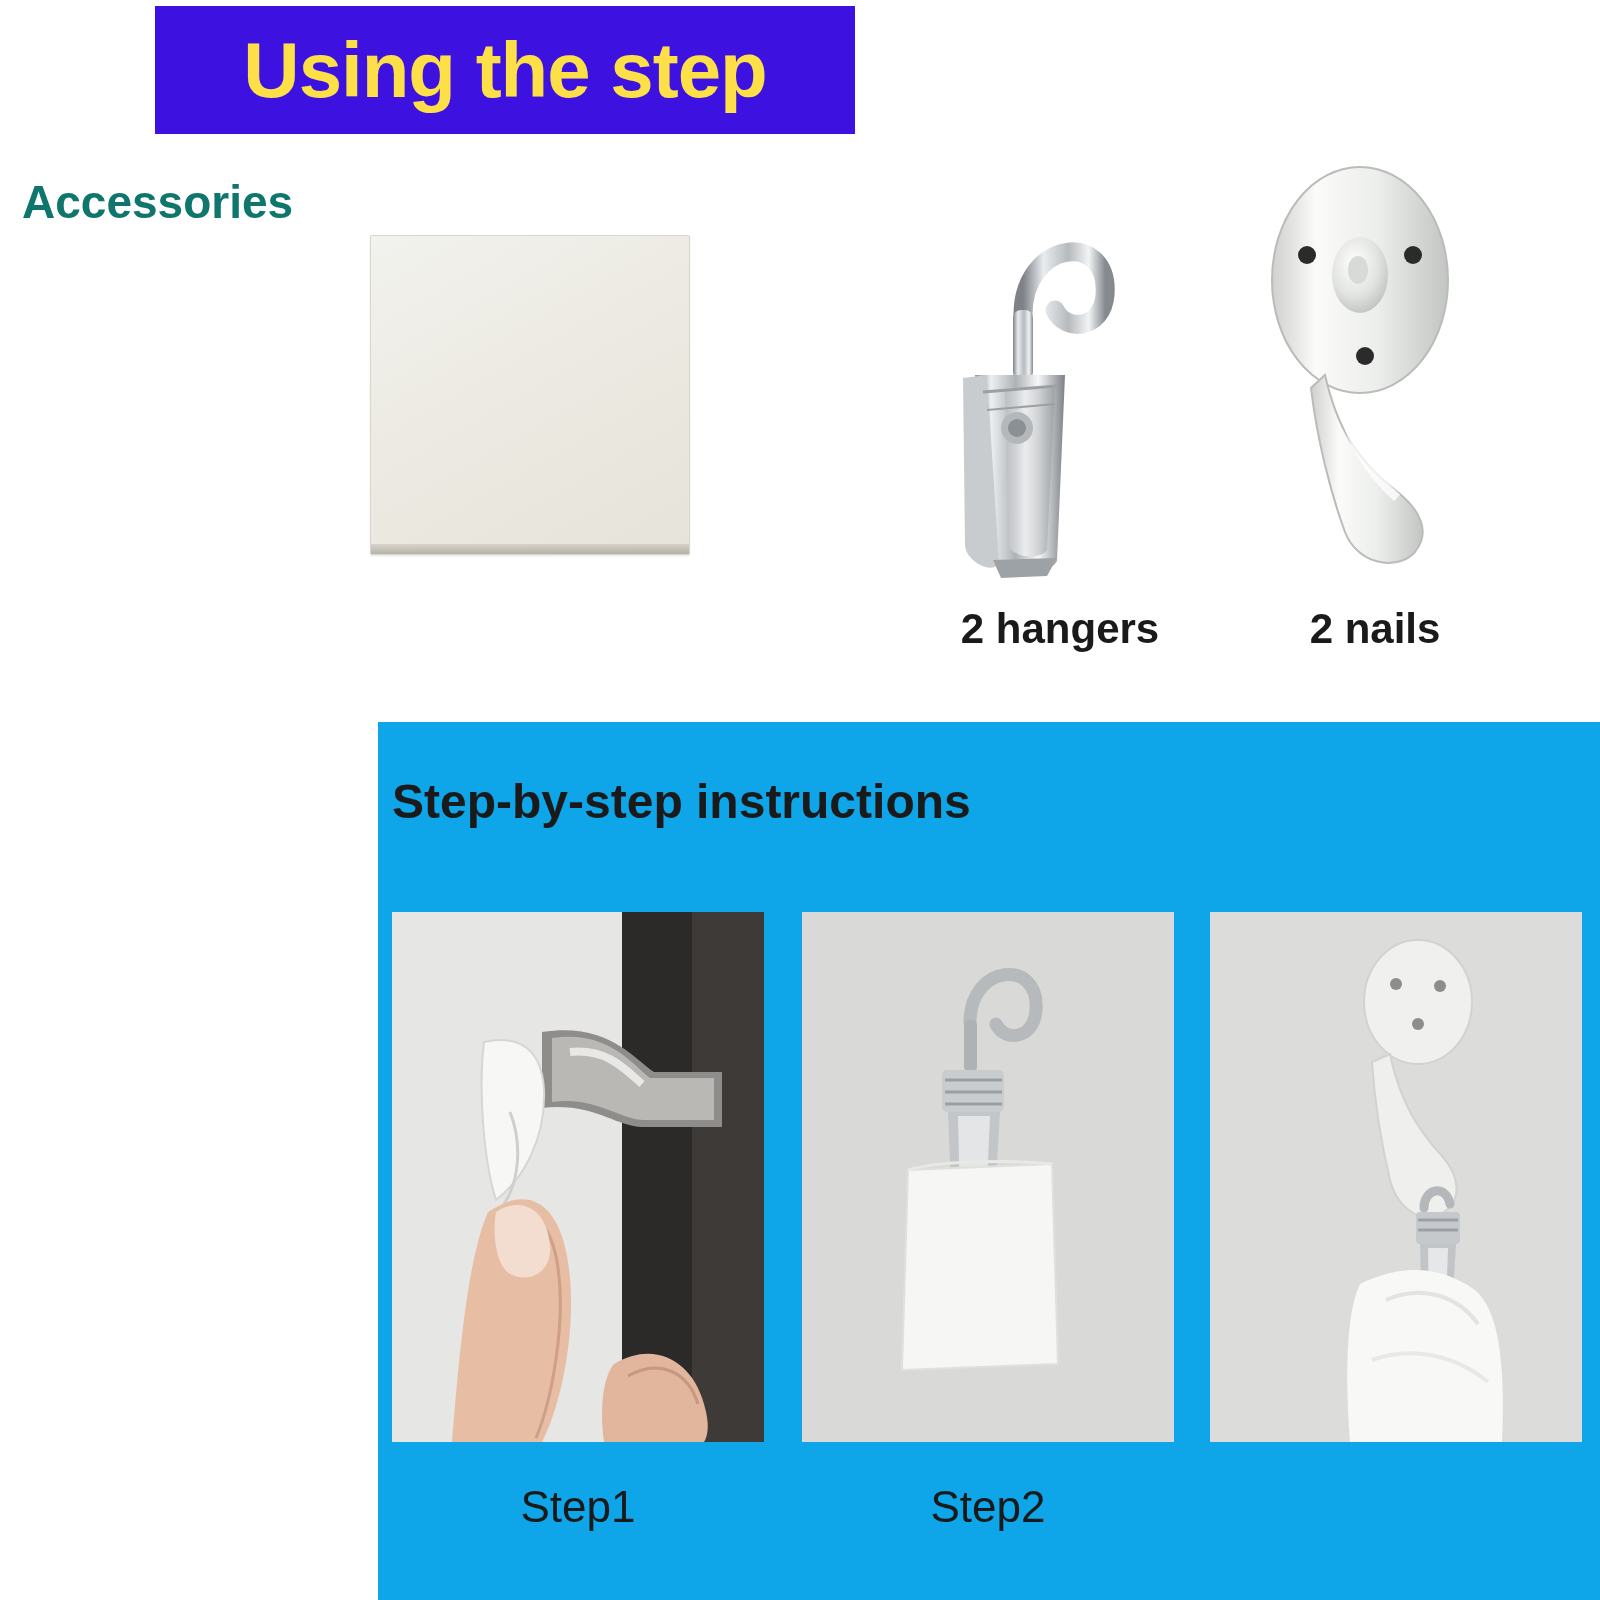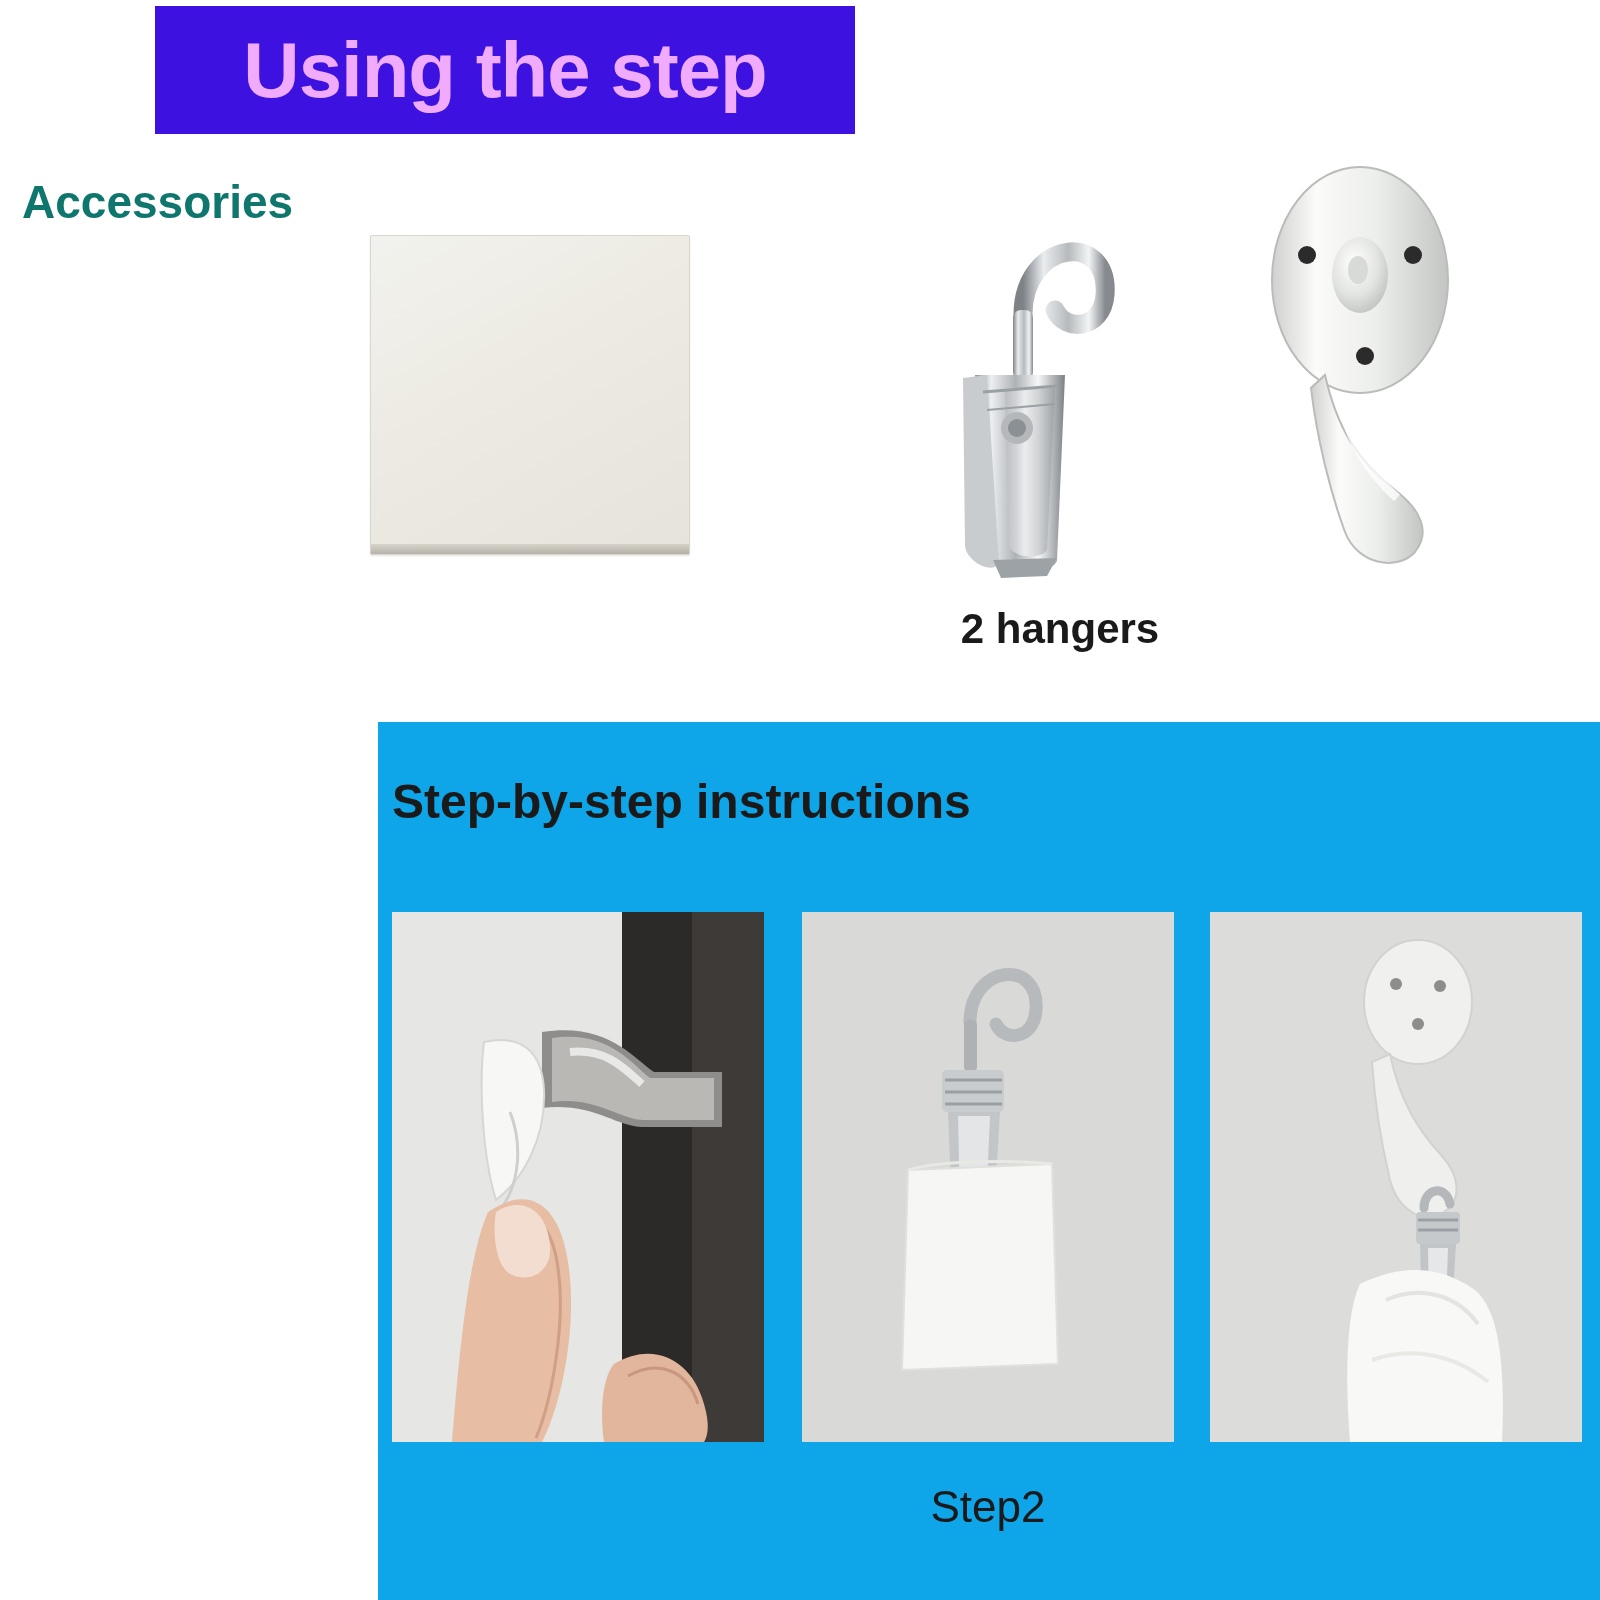--- a/index.html
+++ b/index.html
@@ -21,21 +21,21 @@
     left: 155px;
     top: 6px;
     width: 700px;
     height: 128px;
     background: #3d12e0;
     display: flex;
     align-items: center;
     justify-content: center;
   }
   .title-banner .title-text {
-    color: #f0abfc;
+    color: #fde047;
     font-size: 78px;
     font-weight: bold;
     letter-spacing: -1px;
     line-height: 1;
     white-space: nowrap;
   }
 
   
   .accessories-heading {
     position: absolute;
@@ -233,20 +233,21 @@
       <ellipse cx="113" cy="110" rx="10" ry="14" fill="#d7dad6"></ellipse>
 
       <circle cx="62" cy="95" r="9" fill="#2b2b2b"></circle>
       <circle cx="168" cy="95" r="9" fill="#2b2b2b"></circle>
       <circle cx="120" cy="196" r="9" fill="#2b2b2b"></circle>
 
       <path d="M80 215 C 92 268, 112 300, 150 330 C 176 350, 186 372, 170 392 C 152 412, 112 404, 100 372 C 86 334, 72 280, 66 228 Z" fill="url(#plasticG)" stroke="#b9bcb9" stroke-width="2"></path>
       <path d="M96 240 C 106 286, 126 314, 152 338" fill="none" stroke="#ffffff" stroke-width="9" opacity="0.75"></path>
     </svg>
   </div>
+  <div class="acc-caption nail-caption">2 nails</div>
 </div>
 
 <div class="steps-panel">
   <div class="steps-heading">Step-by-step instructions</div>
 
   <div class="step-photos">
 
     <div class="step-photo p1">
       <svg width="372" height="530" viewBox="0 0 372 530">
         <rect x="0" y="0" width="372" height="530" fill="#e6e6e4"></rect>
@@ -305,14 +306,15 @@
         <path d="M210 332 L246 332 L242 400 C 240 410, 214 410, 212 400 Z" fill="#c2c5c8"></path>
         <path d="M218 336 L238 336 L236 394 C 234 402, 220 402, 219 394 Z" fill="#e5e7e8"></path>
 
         <path d="M150 372 C 196 350, 232 356, 262 376 C 286 392, 296 440, 292 530 L 140 530 C 134 452, 138 396, 150 372 Z" fill="#f8f8f6"></path>
         <path d="M176 388 C 212 372, 248 384, 268 412" fill="none" stroke="#e3e3e0" stroke-width="4"></path>
         <path d="M162 448 C 200 434, 244 442, 278 470" fill="none" stroke="#e8e8e5" stroke-width="4"></path>
       </svg>
     </div>
   </div>
 
+  <div class="step-caption c1">Step1</div>
   <div class="step-caption c2">Step2</div>
 </div>
 
 </body></html>

